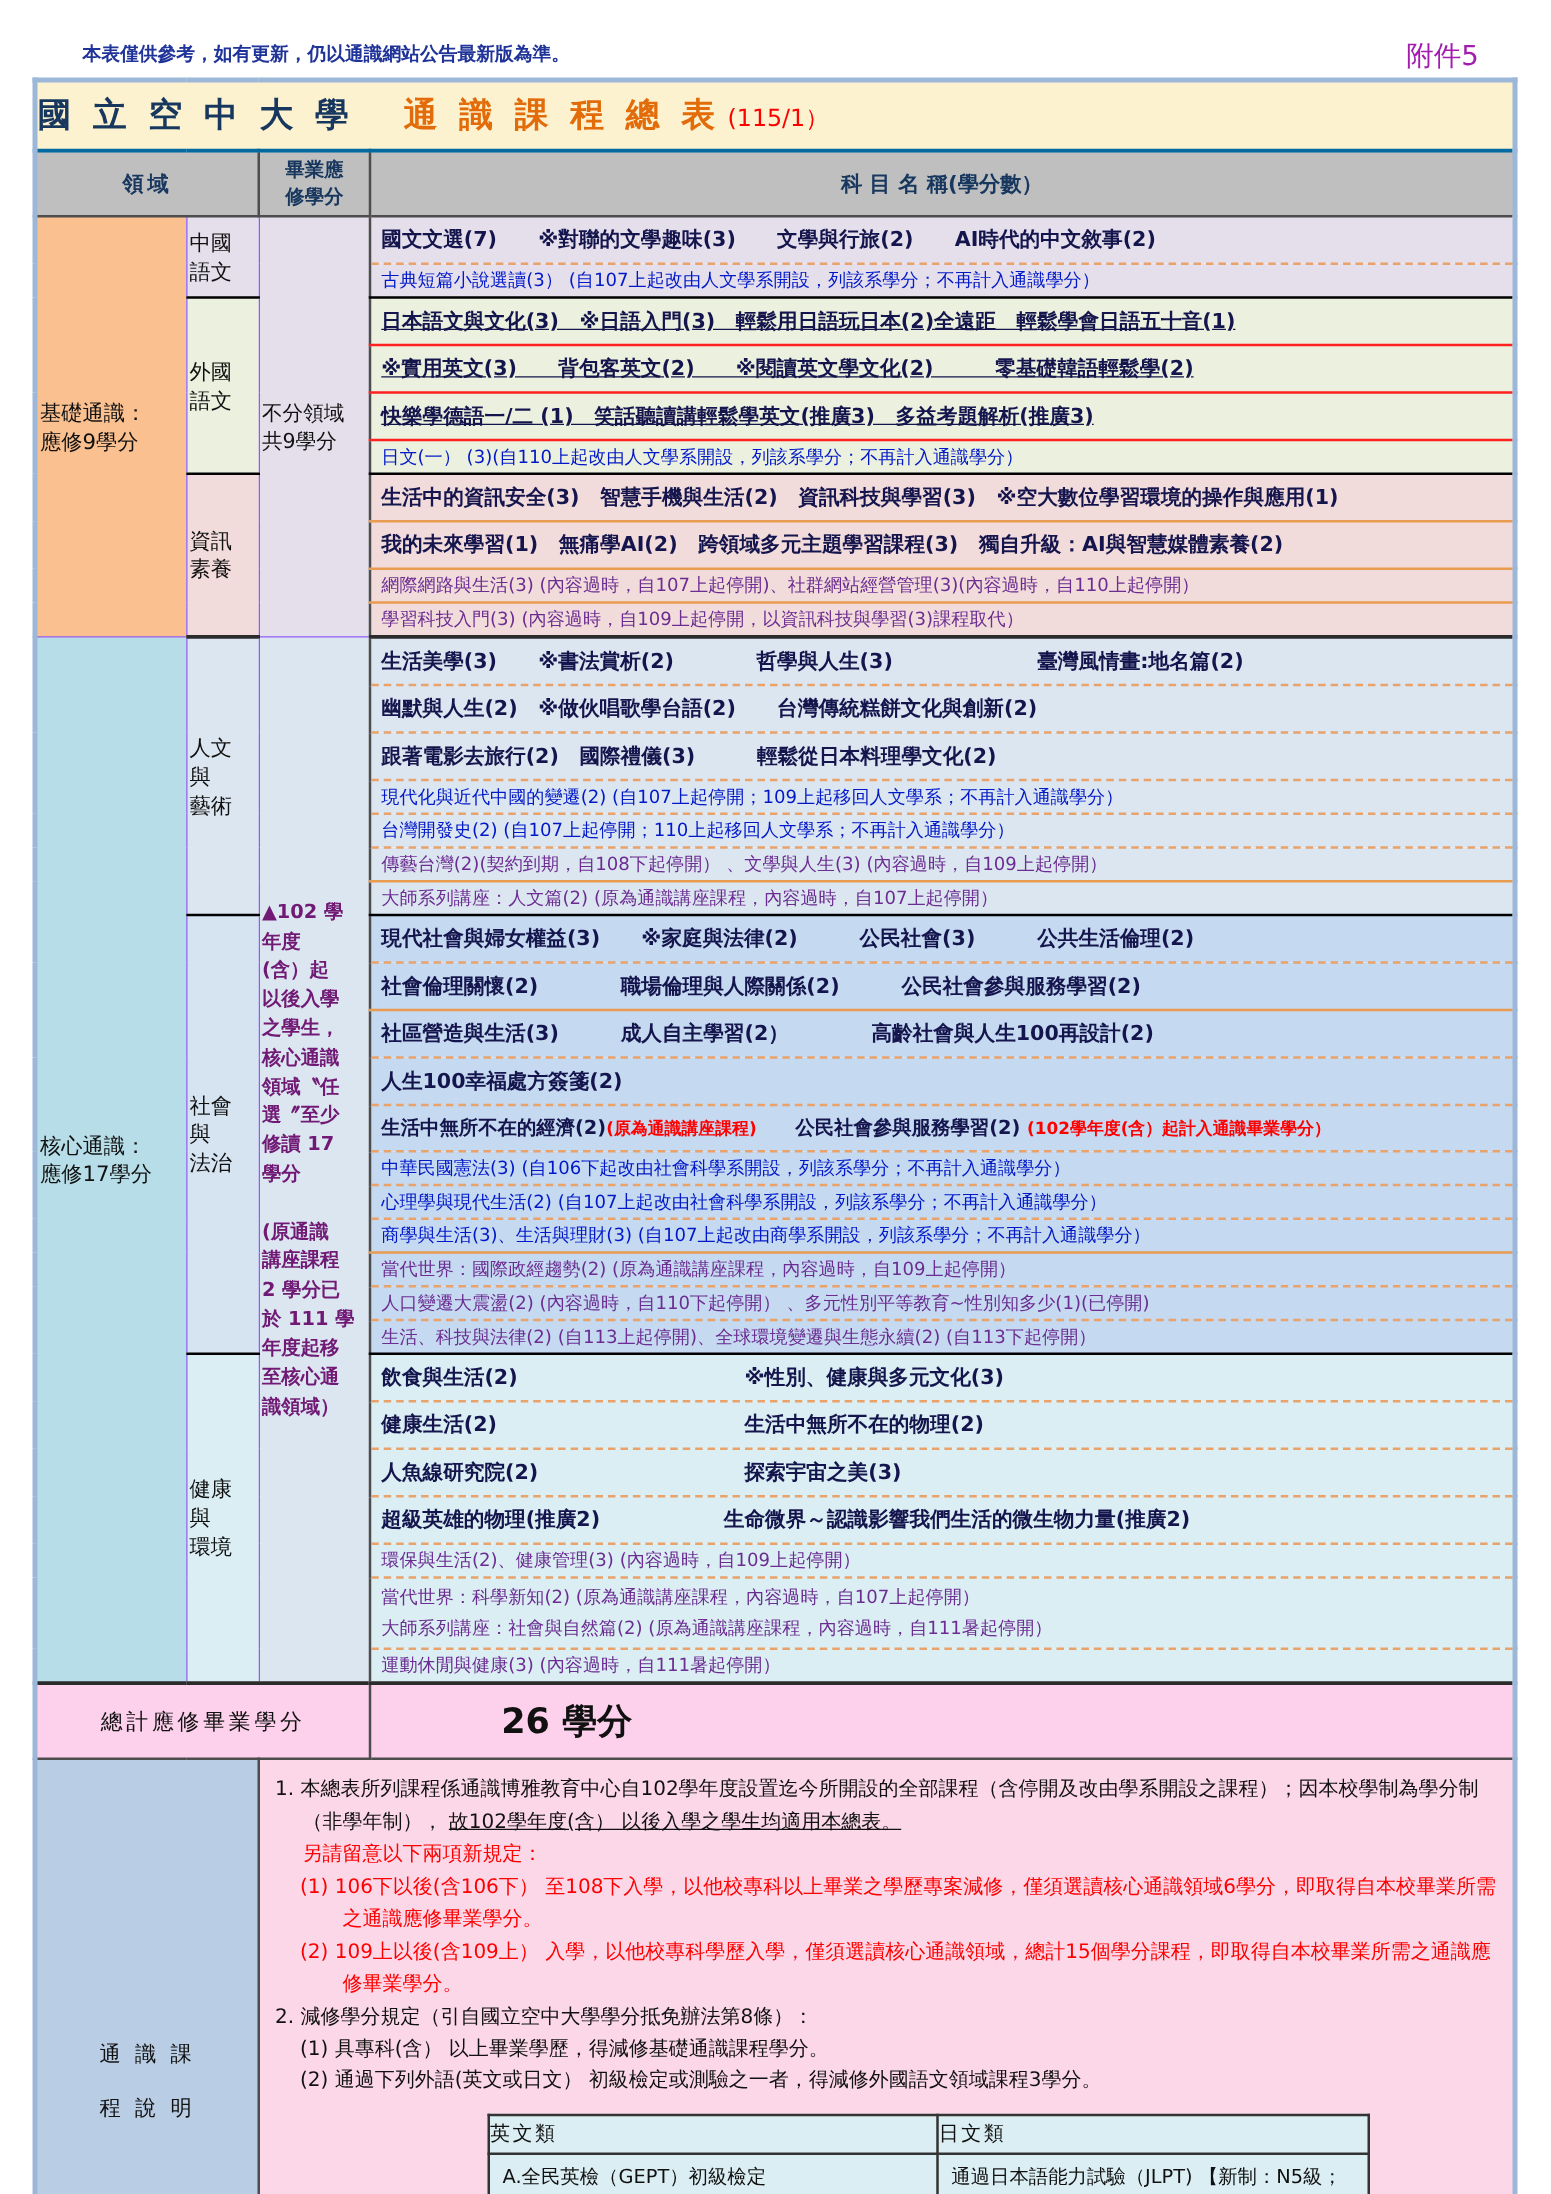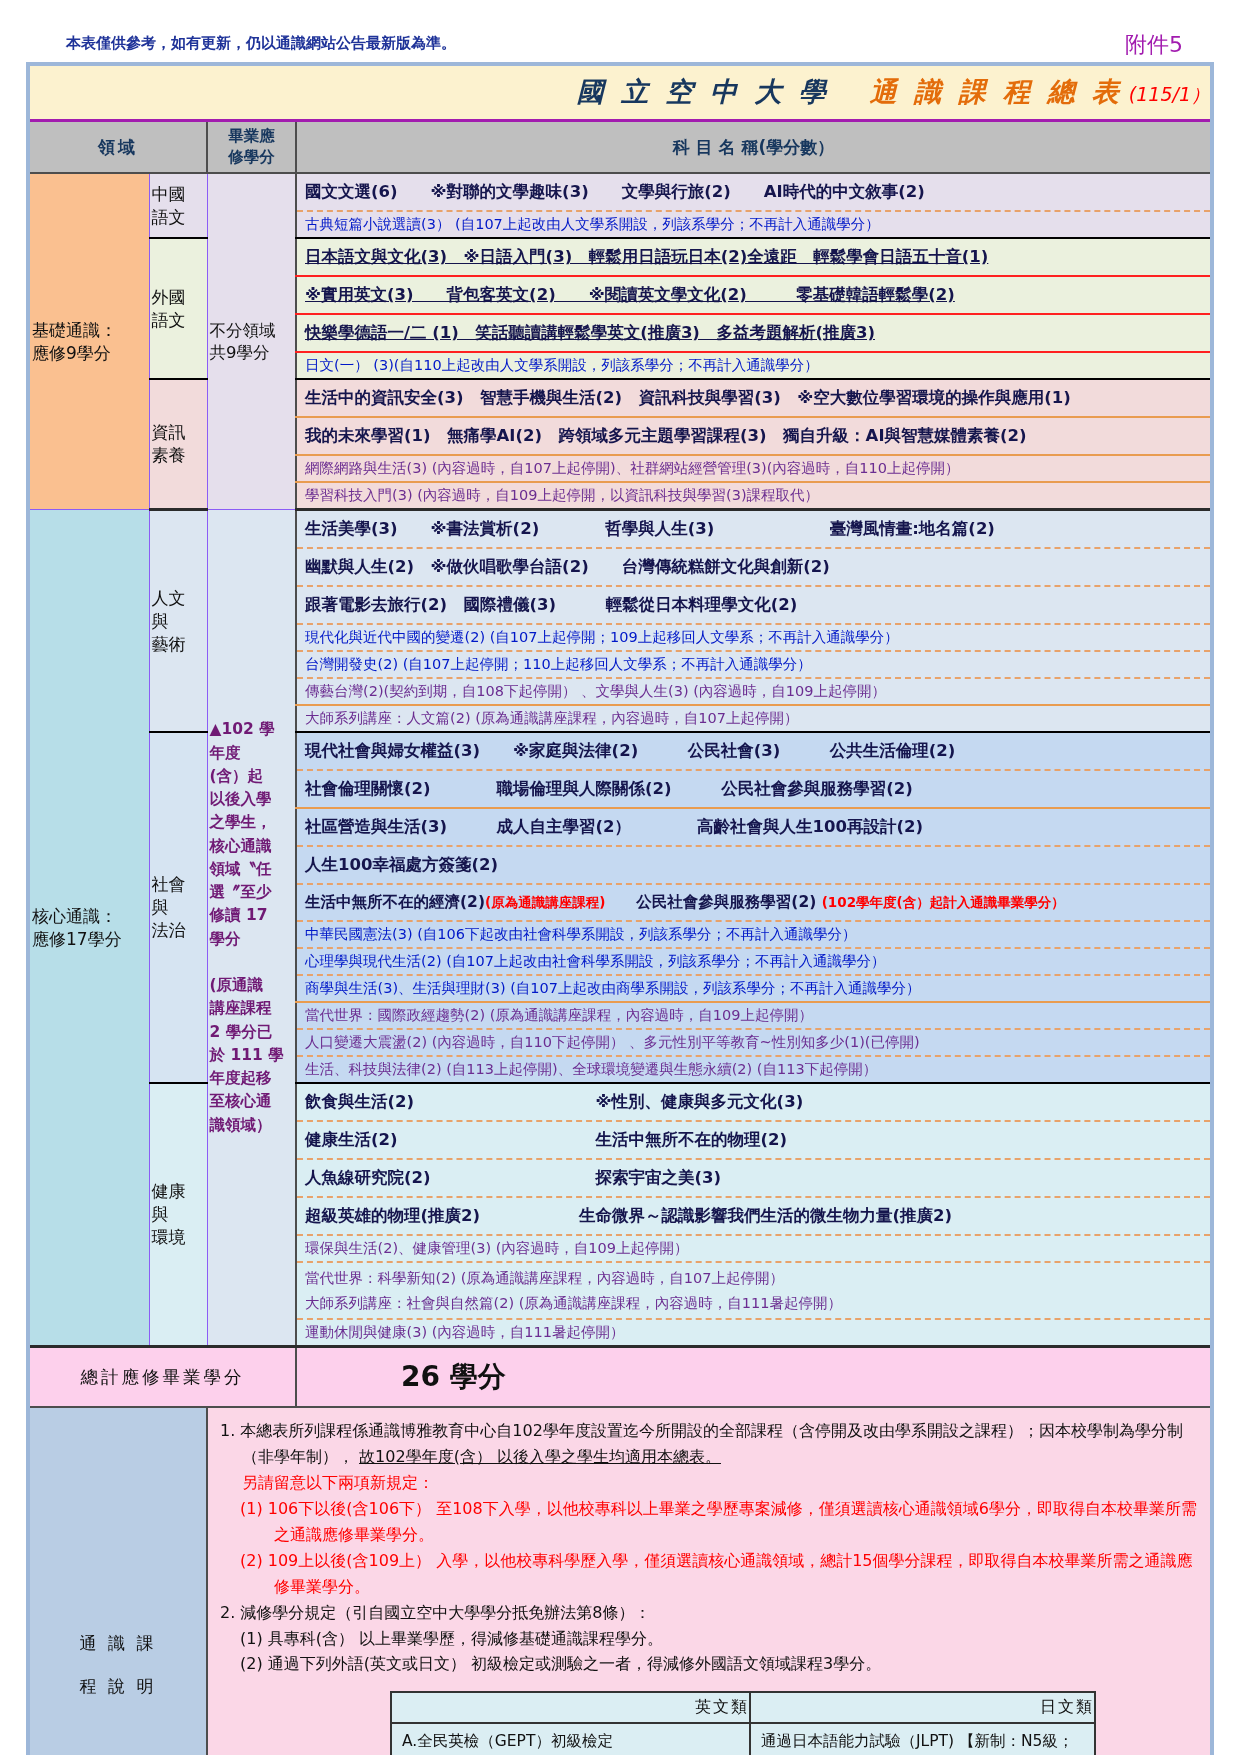--- a/index.html
+++ b/index.html
@@ -6,21 +6,21 @@
   body { width:1241px; background:#fff; font-family:"DejaVu Sans","Liberation Sans",sans-serif; position:relative; }
   .pre { white-space:pre-line;margin-left:26px; }
 
   .disclaimer { position:absolute; top:34px; left:66px; color:#1F3399; font-weight:bold; font-size:15px; }
   .attachment { position:absolute; top:30px; right:58px; color:#a21caf; font-size:22px; }
 
   table.main { border-collapse:collapse; width:1188px; margin:62px 0 0 26px;
     border:4px solid #9DB7D9; box-shadow: inset 0 0 0 1px #44609B; }
   td { vertical-align:middle; }
 
-  .title-cell { background:#FCF2CF; text-align:right; padding:8px 0 9px 0; border-bottom:3px solid #a21caf;font-style:italic; }
+  .title-cell { background:#FCF2CF; text-align:left; padding:8px 0 9px 0; border-bottom:3px solid #0369a1; }
   .title-univ { color:#17375E; font-weight:bold; font-size:27px; letter-spacing:4px; }
   .title-name { color:#E36C0A; font-weight:bold; font-size:27px; letter-spacing:4px; margin-left:40px; }
   .title-term { color:#FF0000; font-size:19px; margin-left:6px; }
 
   .hdr td { background:#BFBFBF; color:#17375E; font-weight:bold; text-align:center;
     border:2px solid #4d4d4d; border-top:none; font-size:17px; }
   .hdr .h-domain { letter-spacing:3px; }
   .hdr .h-credits { font-size:15.5px; padding:4px 2px; }
 
   
@@ -58,21 +58,21 @@
   .np { font-size:16px; line-height:1.62; color:#111; }
   .np.hang1 { padding-left:22px; text-indent:-22px; }
   .np.hang2 { padding-left:54px; text-indent:-34px; }
   .np.ind { padding-left:22px; }
   .np.red { color:#FF0000; }
   .u { text-decoration:underline; }
 
   table.exam { border-collapse:collapse; margin:14px 0 4px 170px; width:706px; background:#DBEEF3;
     border:2px solid #333; }
   table.exam td { border:2px solid #333; }
-  .exam-hdr { text-align:right; font-size:16px; letter-spacing:2px; color:#111; padding:4px 0; }
+  .exam-hdr { text-align:left; font-size:16px; letter-spacing:2px; color:#111; padding:4px 0; }
   .exam-body { font-size:15.5px; line-height:1.5; color:#111; padding:6px 8px 8px 10px; vertical-align:top; }
 </style>
 </head>
 <body>
 
 <div class="disclaimer">本表僅供參考，如有更新，仍以通識網站公告最新版為準。</div>
 <div class="attachment">附件5</div>
 
 <table class="main">
   <colgroup>
@@ -96,21 +96,21 @@
     <td>科 目 名 稱(學分數）</td>
   </tr>
 
   <tr>
     <td rowspan="10" class="cell-v domain-found pre">基礎通識：
 應修9學分</td>
     <td rowspan="2" class="cell-v sub-cn pre group-end">中國
 語文</td>
     <td rowspan="10" class="cell-v cred-found pre">不分領域
 共9學分</td>
-    <td class="course bg-cn t-main sep-dash"><span>國文文選(6)　　※對聯的文學趣味(3)　　文學與行旅(2)　　AI時代的中文敘事(2)</span></td>
+    <td class="course bg-cn t-main sep-dash"><span>國文文選(7)　　※對聯的文學趣味(3)　　文學與行旅(2)　　AI時代的中文敘事(2)</span></td>
   </tr>
   <tr>
     <td class="course note bg-cn t-blue group-end"><span>古典短篇小說選讀(3） (自107上起改由人文學系開設，列該系學分；不再計入通識學分）</span></td>
   </tr>
   <tr>
     <td rowspan="4" class="cell-v sub-fl pre group-end">外國
 語文</td>
     <td class="course bg-fl t-main sep-red"><span>日本語文與文化(3)　※日語入門(3)　輕鬆用日語玩日本(2)全遠距　輕鬆學會日語五十音(1)</span></td>
   </tr>
   <tr>

